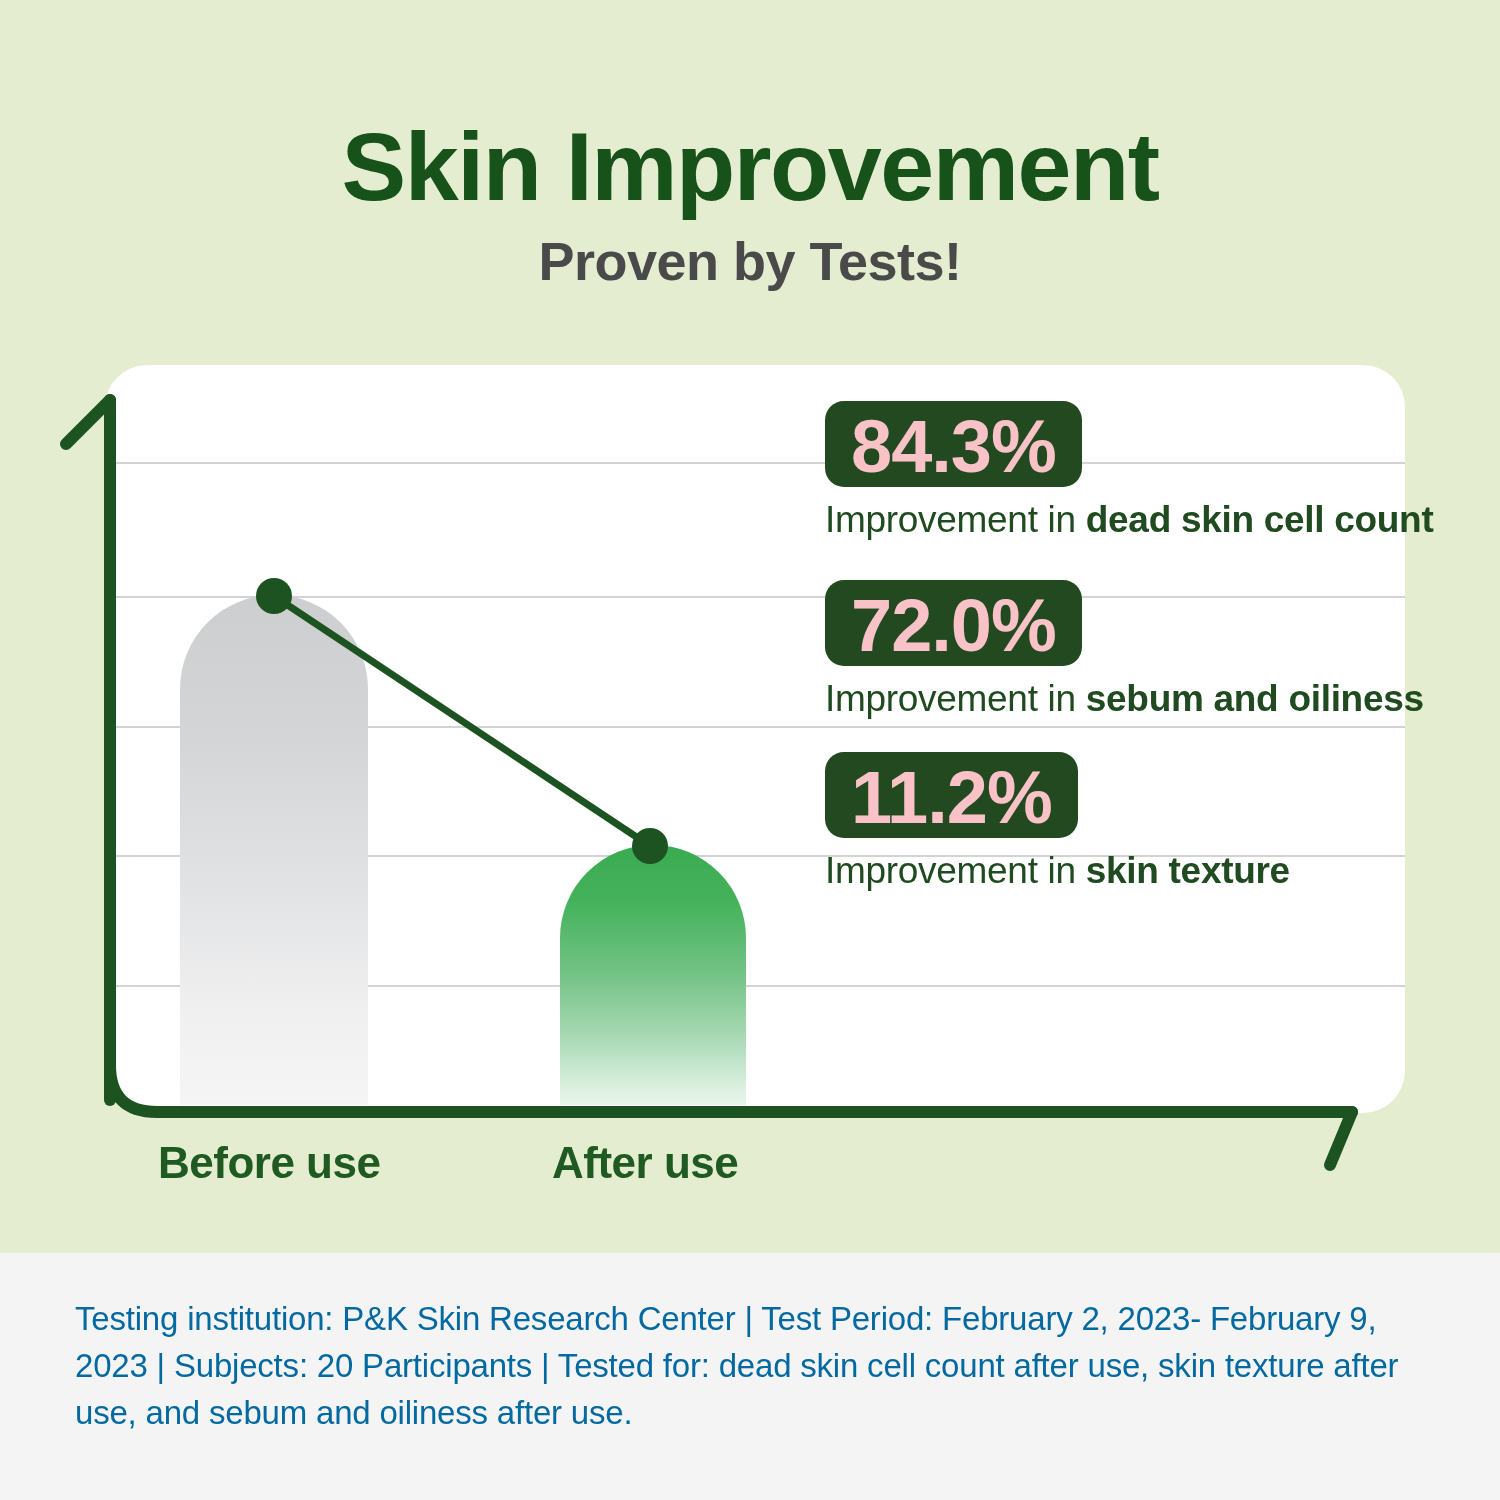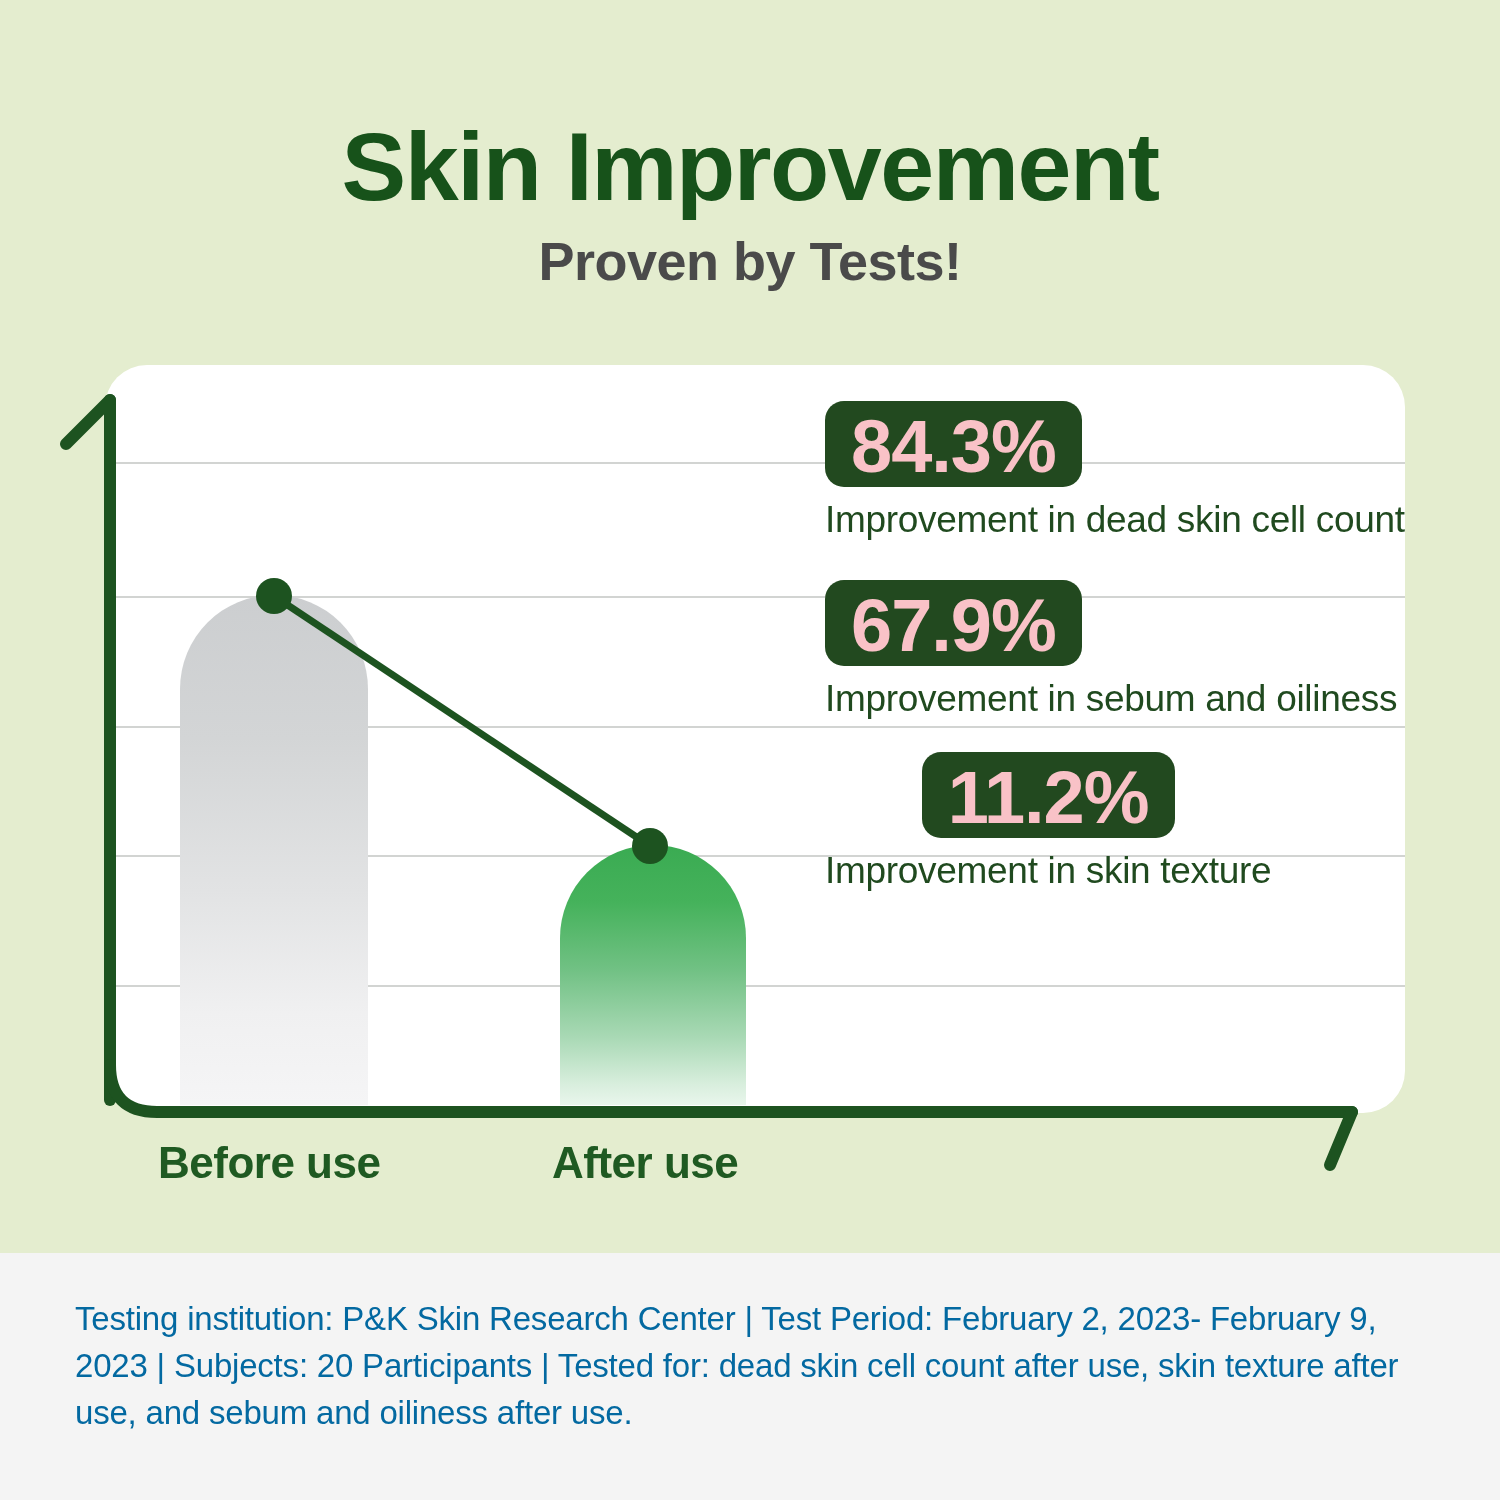--- a/index.html
+++ b/index.html
@@ -78,38 +78,38 @@
     font-size:44px; font-weight:700; letter-spacing:-0.5px;
     color:#1f5a22;
   }
   #cat-before { left:158px; }
   #cat-after  { left:552px; }
 
   
   .stat { position:absolute; left:825px; }
   #stat-0 { top:401px; }
   #stat-1 { top:580px; }
-  #stat-2 { top:752px;text-align:center; }
+  #stat-2 { top:752px; }
 
   .badge {
     display:inline-block;
     background:#22491f;
     color:#f9c2c7;
     border-radius:19px;
     padding:6px 26px 0 26px;
     font-size:74px; font-weight:700; line-height:1.08;
     letter-spacing:-1px;
   }
   .caption {
     margin-top:12px;
     font-size:37px; font-weight:400; line-height:1.15;
     color:#204a1f; letter-spacing:-0.3px;
     white-space:nowrap;
   }
-  .caption b { font-weight:400; }
+  .caption b { font-weight:700; }
 
   
   #footer {
     position:absolute; left:0; top:1253px; width:1500px; height:247px;
     background:#f4f4f4;
   }
   #footer-text {
     position:absolute; left:75px; top:1272px; width:1325px;
     font-size:33px; line-height:1.42; color:#0369a1;
     letter-spacing:-0.2px;
@@ -152,21 +152,21 @@
 
   <div class="cat-label" id="cat-after">After use</div>
   <div class="cat-label" id="cat-before">Before use</div>
 
   <div class="stat" id="stat-0">
     <div class="badge">84.3%</div>
     <div class="caption"><span>Improvement in </span><b>dead skin cell count</b></div>
   </div>
 
   <div class="stat" id="stat-1">
-    <div class="badge">67.9%</div>
+    <div class="badge">72.0%</div>
     <div class="caption"><span>Improvement in </span><b>sebum and oiliness</b></div>
   </div>
 
   <div class="stat" id="stat-2">
     <div class="badge">11.2%</div>
     <div class="caption"><span>Improvement in </span><b>skin texture</b></div>
   </div>
 
 </div>
 

